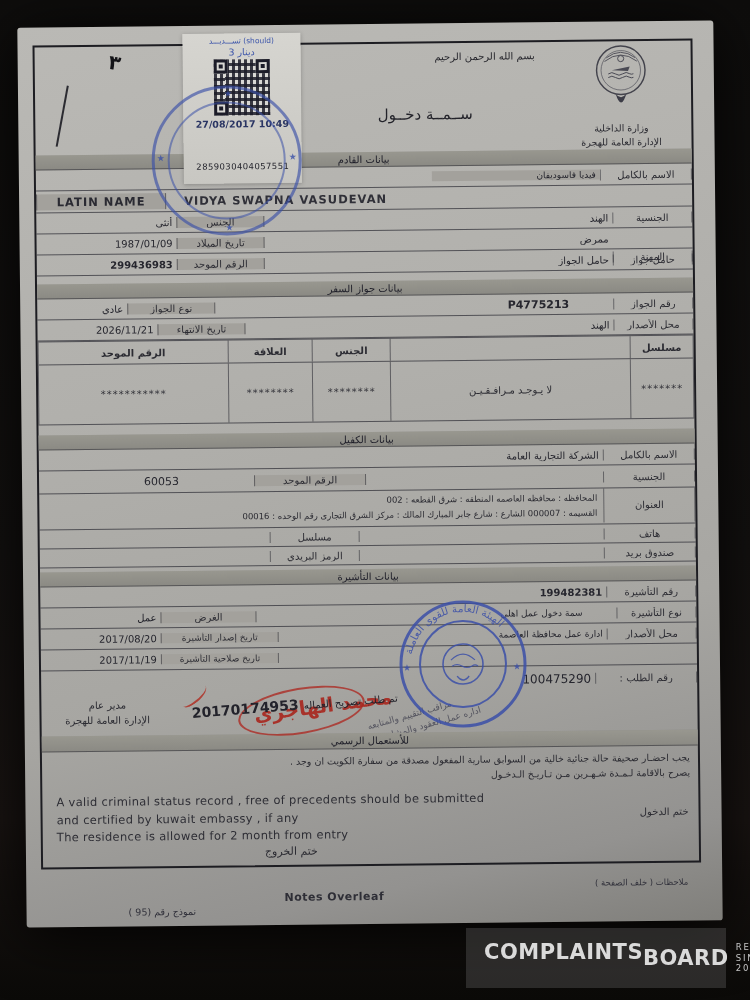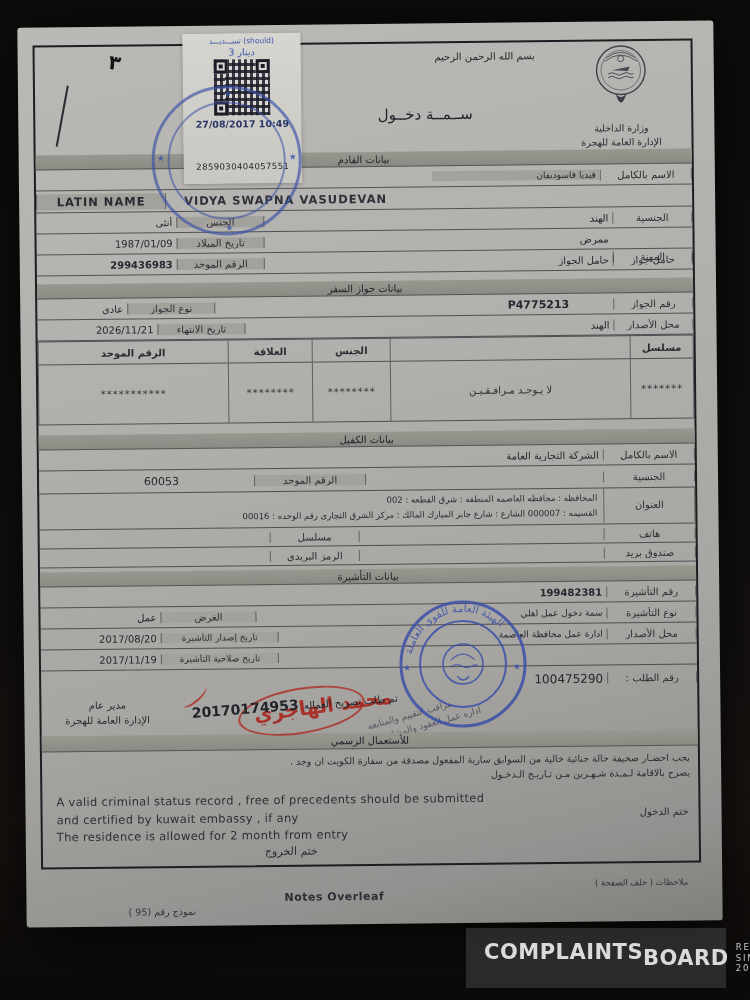--- a/index.html
+++ b/index.html
@@ -303,21 +303,21 @@
 
       <div class="visa-wrap">
         <div class="bar">بيانات التأشيرة</div>
 
         <div class="row" dir="rtl" style="height:21px;">
           <div class="cell lblbox" style="width:90px;">رقم التأشيرة</div>
           <div class="cell val" style="width:150px; font-weight:bold;">199482381</div>
         </div>
 
         <div class="row" dir="rtl" style="height:21px;">
-          <div class="cell lblbox" style="width:90px;">نوع التأشيرة</div>
+          <div class="cell lblbox" style="width:80px;margin-left:30px;">نوع التأشيرة</div>
           <div class="cell val" style="width:170px; font-size:9px;">سمة دخول عمل اهلي</div>
           <div class="spacer"></div>
           <div class="cell lblbox shade" style="width:96px;">الغرض</div>
           <div class="cell val" style="width:120px;">عمل</div>
         </div>
 
         <div class="row" dir="rtl" style="height:21px;">
           <div class="cell lblbox" style="width:90px;">محل الأصدار</div>
           <div class="cell val" style="width:170px; font-size:9px;">ادارة عمل محافظة العاصمة</div>
           <div class="spacer"></div>
@@ -326,21 +326,21 @@
         </div>
 
         <div class="row" dir="rtl" style="height:21px;">
           <div style="width:280px;"></div>
           <div class="spacer"></div>
           <div class="cell lblbox shade" style="width:118px; font-size:9px;">تاريخ صلاحية التأشيرة</div>
           <div class="cell val" style="width:120px;">2017/11/19</div>
         </div>
 
         <div class="row" dir="rtl" style="height:25px; border-bottom:none;">
-          <div class="cell lblbox" style="width:90px;">رقم الطلب :</div>
+          <div class="cell lblbox" style="width:102px;">رقم الطلب :</div>
           <div class="cell val" style="width:150px; font-size:12px;">100475290</div>
         </div>
 
         <svg class="manpower" viewBox="0 0 132 132">
           <circle cx="66" cy="66" r="62" fill="none" stroke="#3c50a8" stroke-width="3"></circle>
           <circle cx="66" cy="66" r="43" fill="none" stroke="#3c50a8" stroke-width="2"></circle>
           <defs>
               <path id="arcT" d="M 14,66 A 52,52 0 0 1 118,66" fill="none"></path>
             </defs>
           <text font-size="10.5" fill="#3c50a8">

